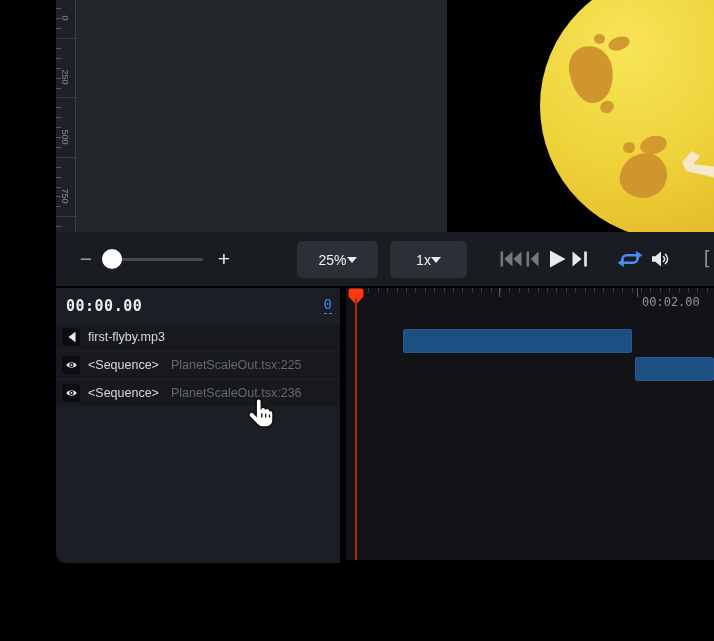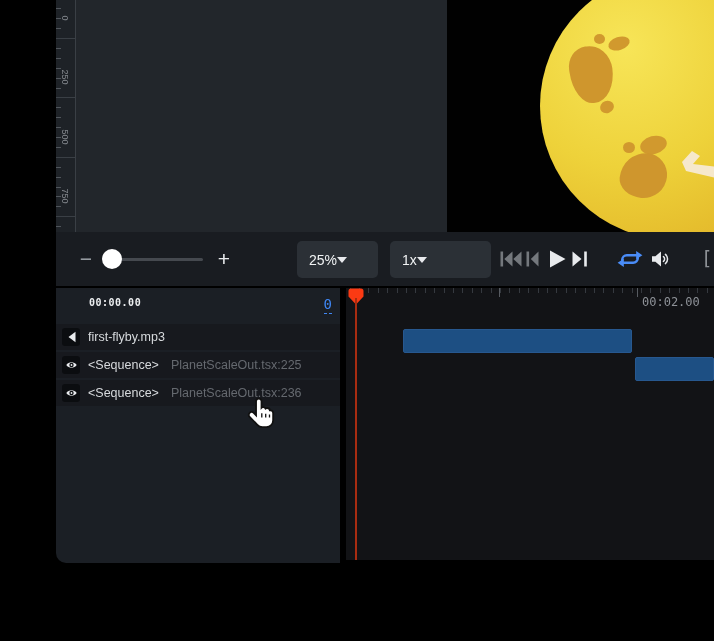--- a/index.html
+++ b/index.html
@@ -32,37 +32,37 @@
 
   
   #toolbar{position:absolute;left:56px;top:232px;width:658px;height:54px;background:#191c21;}
   #zoom-out-btn,#zoom-in-btn{position:absolute;top:13px;width:26px;height:28px;border:none;background:none;
       font-size:21px;line-height:28px;text-align:center;padding:0;cursor:pointer;}
   #zoom-out-btn{left:17px;color:#9aa0a6;}
   #zoom-in-btn{left:155px;color:#e8eaed;}
   #zoom-slider-track{position:absolute;left:47px;top:26px;width:100px;height:3px;border-radius:2px;background:#45494f;}
   #zoom-slider-knob{position:absolute;left:46px;top:17px;width:20px;height:20px;border-radius:50%;background:#fff;}
   .dropdown{position:absolute;top:9px;height:37px;background:#2b3036;border-radius:5px;
-            display:flex;align-items:center;justify-content:flex-start;box-sizing:border-box;
+            display:flex;align-items:center;justify-content:center;box-sizing:border-box;
             padding:0 12px;cursor:pointer;}
   #zoom-dropdown{left:241px;width:81px;}
-  #rate-dropdown{left:334px;width:101px;}
+  #rate-dropdown{left:334px;width:77px;}
   .dropdown .dd-label{color:#f1f3f4;font-size:14px;}
   .caret{width:0;height:0;border-left:5px solid transparent;border-right:5px solid transparent;
          border-top:6px solid #e8eaed;}
   .tbtn{position:absolute;top:0;height:54px;display:flex;align-items:center;background:none;border:none;padding:0;cursor:pointer;}
   #skip-start-btn{left:444px;} #step-back-btn{left:470px;} #play-btn{left:493px;}
   #step-forward-btn{left:516px;} #loop-btn{left:561px;} #volume-btn{left:595px;}
   #fullscreen-bracket{position:absolute;left:645px;top:15px;color:#8d9196;font-size:19px;
       font-family:"DejaVu Sans Mono",monospace;}
 
   
   #track-panel{position:absolute;left:56px;top:288px;width:284px;height:275px;background:#1b1f25;
                border-bottom-left-radius:10px;}
-  #timecode{position:absolute;left:10px;top:9px;font-size:10px;font-weight:bold;color:#eceef0;letter-spacing:.5px;margin-left:23px;}
+  #timecode{position:absolute;left:10px;top:9px;font-size:15px;font-weight:bold;color:#eceef0;letter-spacing:.5px;}
   #frame-link{position:absolute;right:8px;top:8px;color:#3f87f5;font-size:14px;text-decoration:none;
               border-bottom:1px dashed #3f87f5;padding-bottom:1px;}
   .track-row{position:absolute;left:0;width:284px;height:26px;background:#17191e;
              display:flex;align-items:center;box-sizing:border-box;padding-left:6px;}
   .icon-box{width:18px;height:18px;background:#0b0d10;border-radius:3px;display:flex;
             align-items:center;justify-content:center;flex:0 0 18px;}
   .track-name{color:#d7dadd;font-size:12.5px;margin-left:8px;white-space:nowrap;}
   .track-name.audio{}
   .track-ref{color:#65696f;font-size:12.5px;margin-left:12px;white-space:nowrap;}
 

